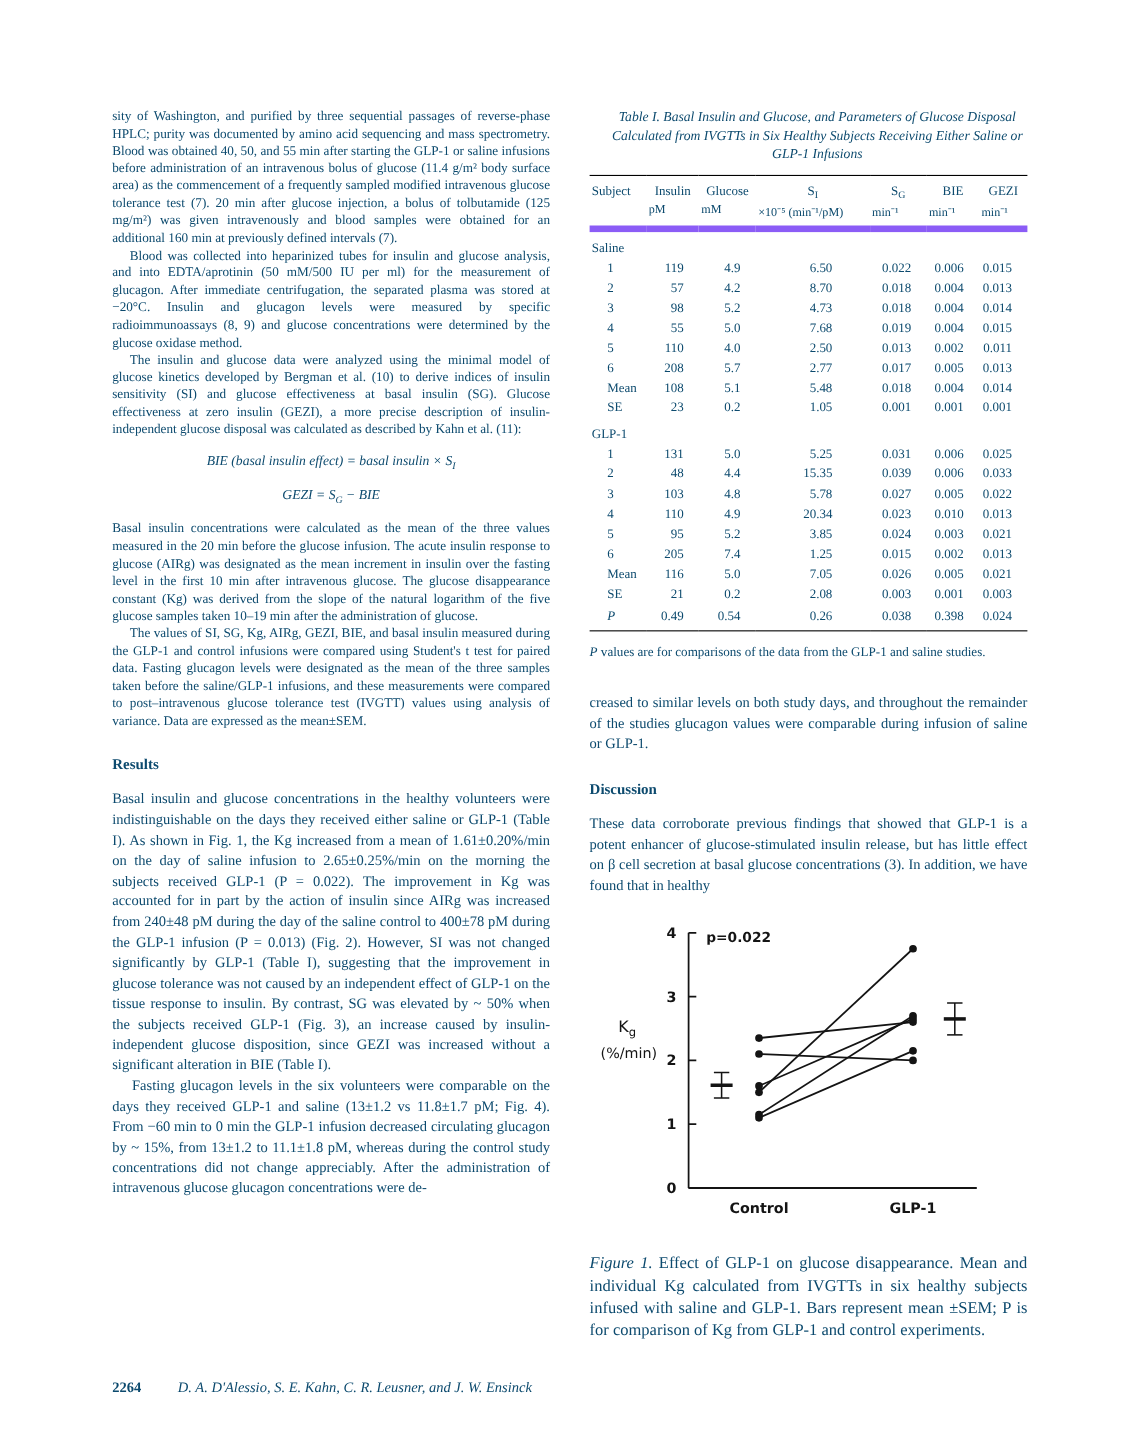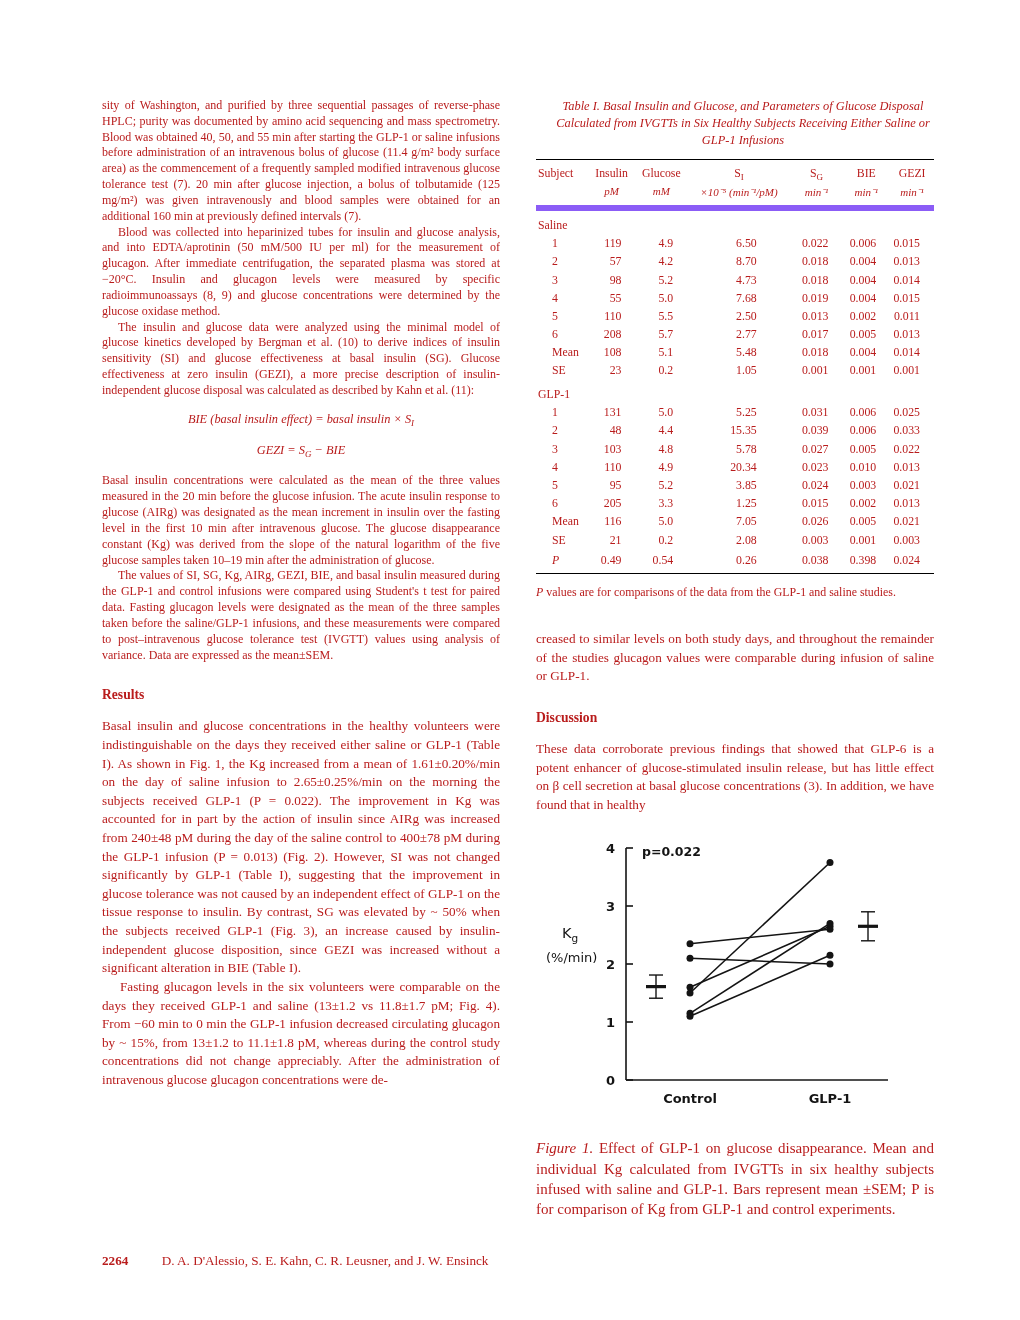--- a/index.html
+++ b/index.html
@@ -1,54 +1,54 @@
 <!DOCTYPE html>
 <html><head>
 <meta charset="utf-8">
 <style>
   html,body{margin:0;padding:0;background:#e8e8e8;}
   .page{position:relative;width:1020px;height:1320px;background:#ffffff;overflow:hidden;
-        font-family:"Liberation Serif", serif;color:#b91c1c;}
+        font-family:"Liberation Serif", serif;color:#0c4a6e;}
   .content{position:absolute;top:98px;left:102px;width:832px;display:flex;gap:36px;}
   .col{width:398px;}
   
   .methods{font-size:12px;line-height:1.32;}
   .methods p{text-align:justify;margin:0;}
   .methods p.indent{text-indent:16px;}
   .eq{text-align:center;font-style:italic;font-size:12.4px;margin:12px 0;}
   .eq sub{font-size:9px;}
   
   .bodytext{font-size:13.2px;line-height:1.41;}
   .bodytext p{text-align:justify;margin:0;}
   .bodytext p.indent{text-indent:18px;}
   .heading{font-weight:bold;font-size:13.6px;margin:24px 0 14px 0;font-family:"Liberation Serif",serif;}
   
   .table-title{font-style:italic;font-size:12.4px;line-height:1.36;margin:0 0 10px 16px;text-align:center;}
   table{border-collapse:collapse;width:100%;font-size:11.8px;border-top:1.4px solid #000;border-bottom:1.4px solid #000;table-layout:fixed;}
   thead{border-bottom:6px solid #8b5cf6;}
   th{font-weight:normal;text-align:center;padding:6px 2px 2px 2px;}
   th:first-child{text-align:left;padding-left:2px;}
-  tr.units td{font-style:italic;font-size:11px;text-align:center;padding:0 2px 6px 2px;}
+  tr.units td{font-size:11px;text-align:left;padding:0 2px 6px 2px;}
   tbody td{padding:1.6px 2px;}
   tbody td.num{text-align:right;padding-right:14px;}
   tbody tr td.num:nth-child(4){padding-right:34px;}
   tbody tr.secrow td{padding-top:7px;text-align:left;}
   td.rowlabel{padding-left:16px;text-align:left;}
   tr.prow td{padding-top:4px;padding-bottom:5px;}
   td.pitalic{font-style:italic;}
   .table-footnote{font-size:11.9px;line-height:1.35;margin:10px 0 30px 0;text-align:justify;}
   .ital{font-style:italic;}
   
   .figure{margin-top:16px;}
   .chartbox{margin-left:2px;}
   .caption{font-size:15px;line-height:1.34;text-align:justify;margin:4px 0 0 0;}
   
   .footer{position:absolute;top:1253px;left:102px;width:832px;font-size:13.2px;}
   .pageno{font-weight:bold;margin-right:30px;}
-  .authors{}
+  .authors{font-style:italic;}
 </style>
 </head>
 <body>
 
 <div class="page">
   <div class="content">
 
     <div class="col">
       <div class="methods">
         <p>sity of Washington, and purified by three sequential passages of reverse-phase HPLC; purity was documented by amino acid sequencing and mass spectrometry. Blood was obtained 40, 50, and 55 min after starting the GLP-1 or saline infusions before administration of an intravenous bolus of glucose (11.4 g/m² body surface area) as the commencement of a frequently sampled modified intravenous glucose tolerance test (7). 20 min after glucose injection, a bolus of tolbutamide (125 mg/m²) was given intravenously and blood samples were obtained for an additional 160 min at previously defined intervals (7).</p>
@@ -137,21 +137,21 @@
               <td class="num">55</td>
               <td class="num">5.0</td>
               <td class="num">7.68</td>
               <td class="num">0.019</td>
               <td class="num">0.004</td>
               <td class="num">0.015</td>
             </tr>
             <tr>
               <td class="rowlabel">5</td>
               <td class="num">110</td>
-              <td class="num">5.5</td>
+              <td class="num">4.0</td>
               <td class="num">2.50</td>
               <td class="num">0.013</td>
               <td class="num">0.002</td>
               <td class="num">0.011</td>
             </tr>
             <tr>
               <td class="rowlabel">6</td>
               <td class="num">208</td>
               <td class="num">5.7</td>
               <td class="num">2.77</td>
@@ -221,21 +221,21 @@
               <td class="num">95</td>
               <td class="num">5.2</td>
               <td class="num">3.85</td>
               <td class="num">0.024</td>
               <td class="num">0.003</td>
               <td class="num">0.021</td>
             </tr>
             <tr>
               <td class="rowlabel">6</td>
               <td class="num">205</td>
-              <td class="num">3.3</td>
+              <td class="num">7.4</td>
               <td class="num">1.25</td>
               <td class="num">0.015</td>
               <td class="num">0.002</td>
               <td class="num">0.013</td>
             </tr>
             <tr>
               <td class="rowlabel">Mean</td>
               <td class="num">116</td>
               <td class="num">5.0</td>
               <td class="num">7.05</td>
@@ -268,21 +268,21 @@
         <span class="ital">P</span><span> values are for comparisons of the data from the GLP-1 and saline studies.</span>
       </p>
 
       <div class="bodytext">
         <p>creased to similar levels on both study days, and throughout the remainder of the studies glucagon values were comparable during infusion of saline or GLP-1.</p>
       </div>
 
       <h2 class="heading">Discussion</h2>
 
       <div class="bodytext">
-        <p>These data corroborate previous findings that showed that GLP-6 is a potent enhancer of glucose-stimulated insulin release, but has little effect on β cell secretion at basal glucose concentrations (3). In addition, we have found that in healthy</p>
+        <p>These data corroborate previous findings that showed that GLP-1 is a potent enhancer of glucose-stimulated insulin release, but has little effect on β cell secretion at basal glucose concentrations (3). In addition, we have found that in healthy</p>
       </div>
 
       <div class="figure">
         <div class="chartbox"><svg width="372" height="300">
               <line x1="88" y1="18" x2="88" y2="250" stroke="#141414" stroke-width="1.6"></line>
               <line x1="88" y1="250" x2="350" y2="250" stroke="#141414" stroke-width="1.6"></line>
               <line x1="88" y1="250" x2="95" y2="250" stroke="#141414" stroke-width="1.6"></line>
               <text x="77" y="254.5" font-size="13" text-anchor="end" font-family="&quot;DejaVu Sans&quot;, sans-serif" fill="#141414" font-weight="bold">0</text>
               <line x1="88" y1="192" x2="95" y2="192" stroke="#141414" stroke-width="1.6"></line>
               <text x="77" y="196.5" font-size="13" text-anchor="end" font-family="&quot;DejaVu Sans&quot;, sans-serif" fill="#141414" font-weight="bold">1</text>

